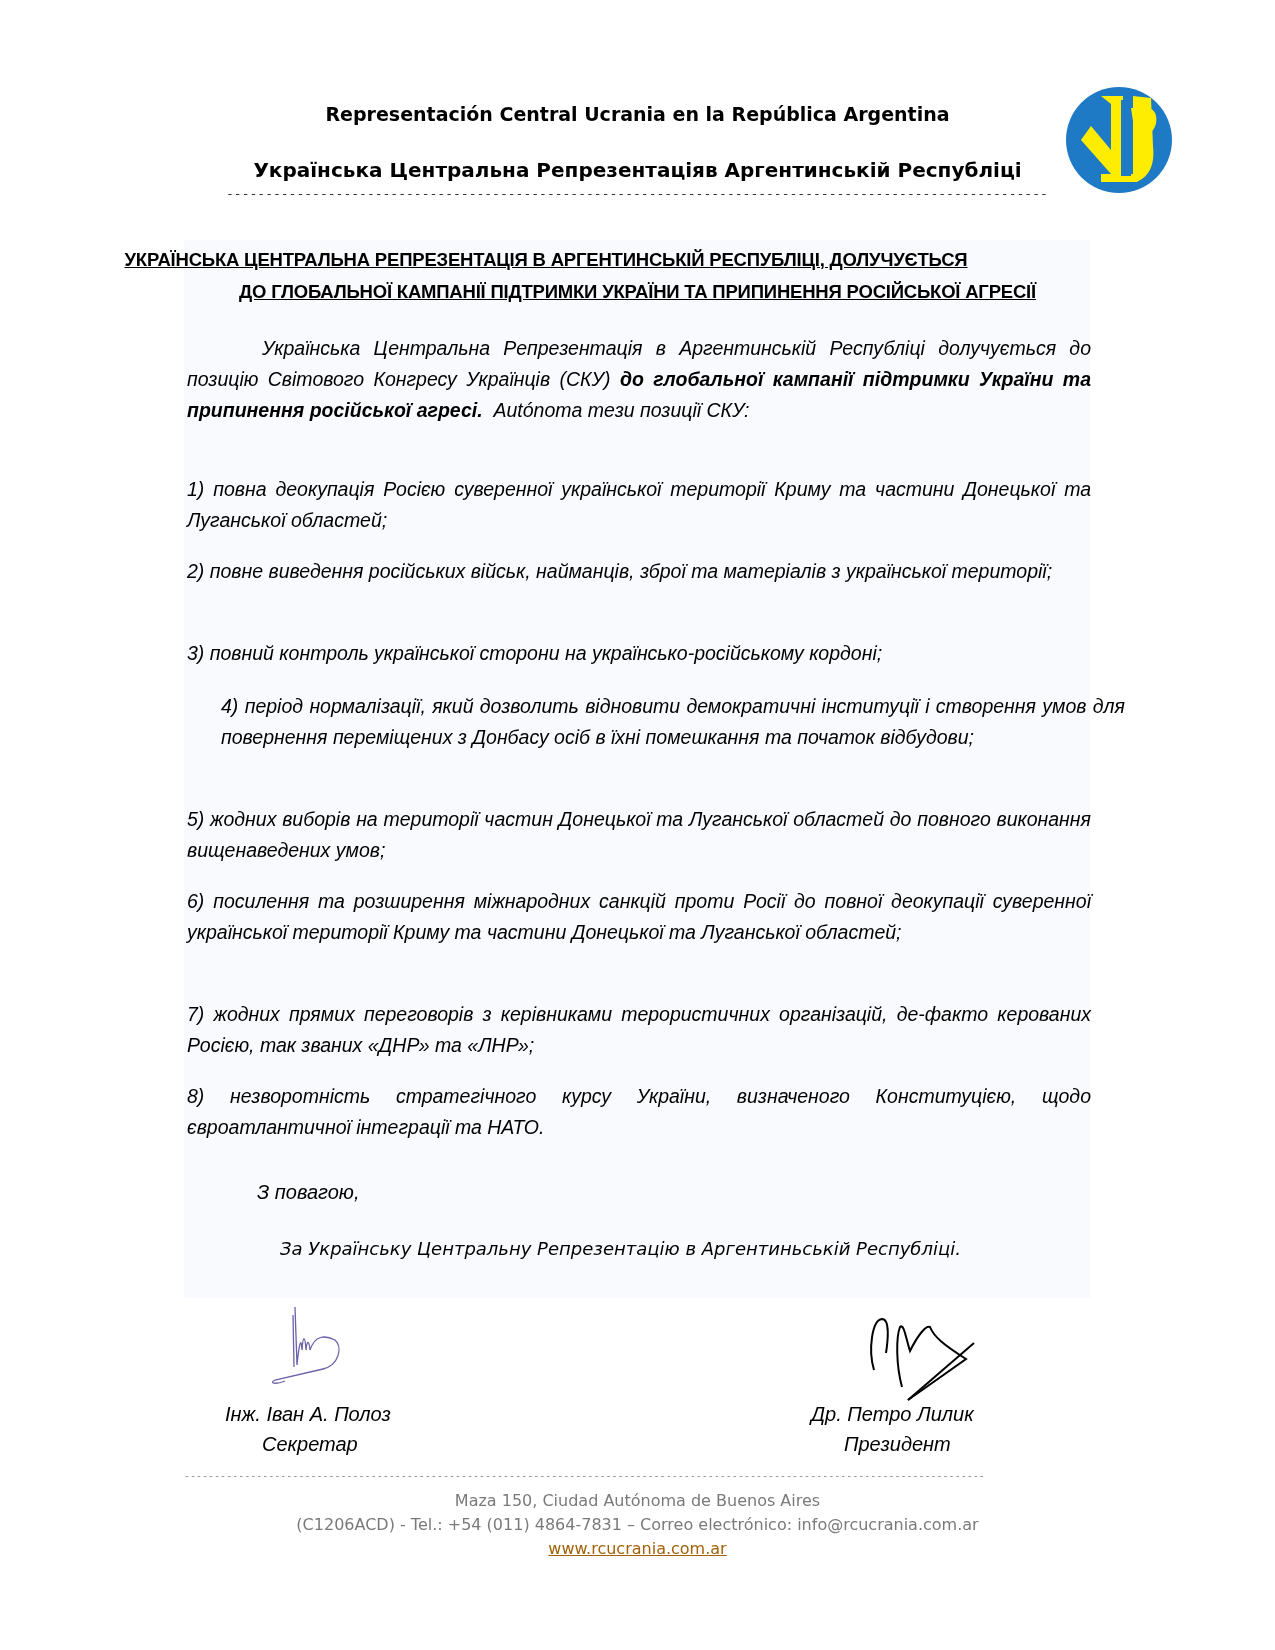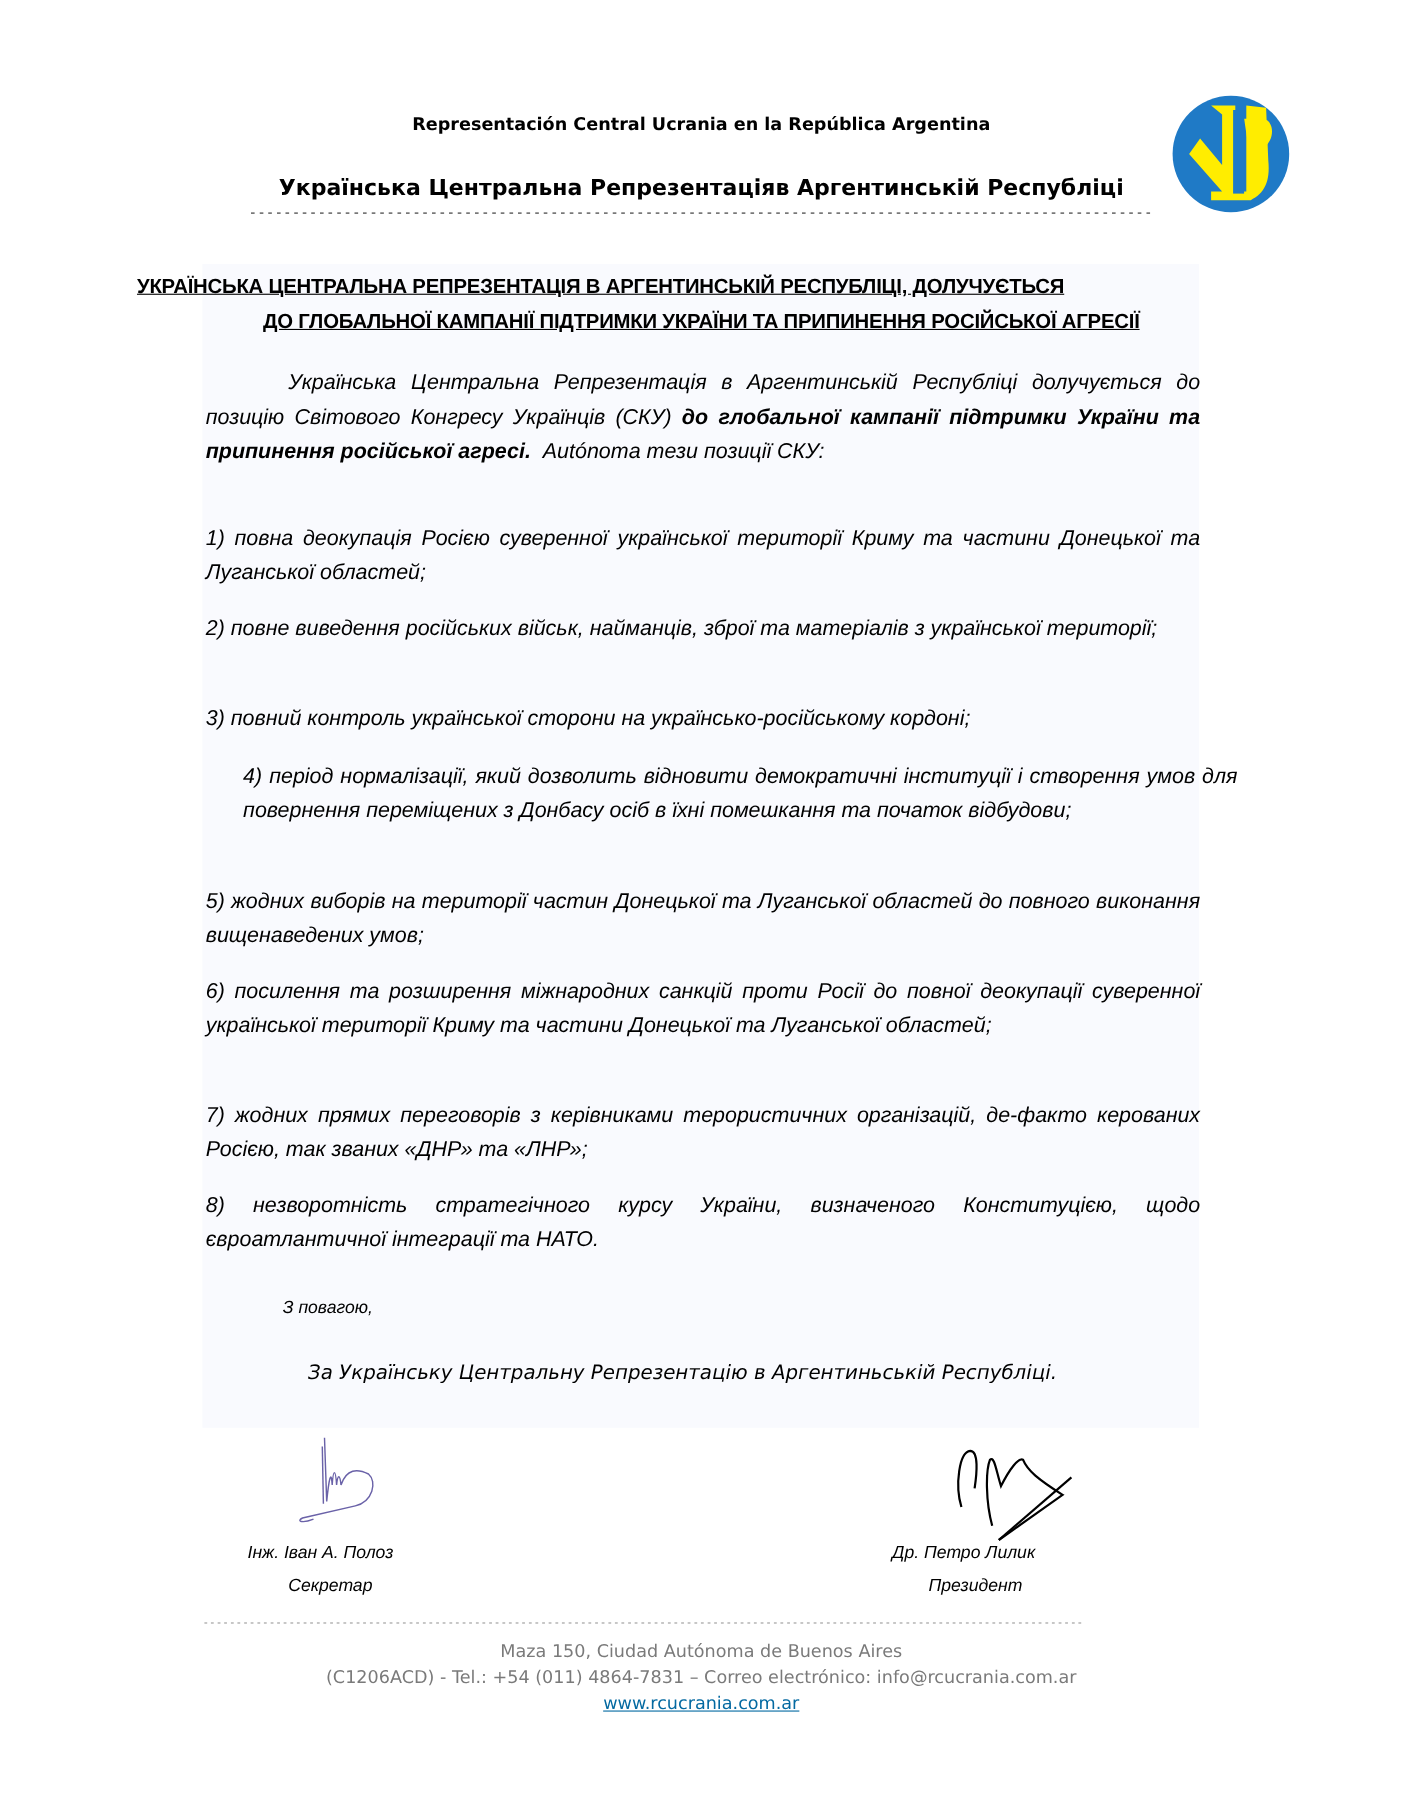--- a/index.html
+++ b/index.html
@@ -1,28 +1,28 @@
 <!DOCTYPE html>
 <html><head>
 <meta charset="utf-8">
 <style>
   html, body { margin: 0; padding: 0; background: #ffffff; }
   body { width: 1275px; height: 1650px; position: relative; overflow: hidden; color: #000; }
   .abs { position: absolute; }
-  .hdr { font-family: "DejaVu Sans", sans-serif; font-weight: bold; font-size: 16px; text-align: center; white-space: nowrap; }
+  .hdr { font-family: "DejaVu Sans", sans-serif; font-weight: bold; font-size: 19px; text-align: center; white-space: nowrap; }
   .dash { font-family: "DejaVu Sans Mono", monospace; overflow: hidden; white-space: nowrap; color: #333; }
   .logo { left: 1065px; top: 86px; width: 108px; height: 108px; }
   .shaded { left: 184px; top: 240px; width: 906px; height: 1058px; background: #f9fafe; }
   .title { font-family: "Liberation Sans", sans-serif; font-weight: bold; font-size: 18.5px; text-align: center; text-decoration: underline; white-space: nowrap; letter-spacing: -0.2px; }
   .body { font-family: "Liberation Sans", sans-serif; font-style: italic; font-size: 19.5px; line-height: 31px; text-align: justify; text-align-last: left; left: 187px; width: 904px; }
   .body b { font-weight: bold; }
   .indent { text-indent: 75px; }
-  .sig { font-family: "Liberation Sans", sans-serif; font-style: italic; font-size: 16px; white-space: nowrap; }
+  .sig { font-family: "Liberation Sans", sans-serif; font-style: italic; font-size: 20px; white-space: nowrap; }
   .footer { font-family: "DejaVu Sans", sans-serif; font-size: 16px; color: #7a7a7a; text-align: center; white-space: nowrap; left: 0; width: 1275px; }
-  .link { color: #0369a1; text-decoration: underline; }
+  .link { color: #a16207; text-decoration: underline; }
 </style>
 </head>
 <body>
 
 <div class="abs hdr" style="left:0; width:1275px; top:103px;">Representación Central Ucrania en la República Argentina</div>
 <div class="abs hdr" style="left:0; width:1275px; top:158px; font-size:20px;">Українська Центральна Репрезентаціяв Аргентинській Республіці</div>
 <div class="abs dash" style="left:226px; width:820px; top:186px; font-size:13px;">------------------------------------------------------------------------------------------------------------</div>
 
 <div class="abs logo">
   <svg width="108" height="108" viewBox="0 0 108 108">

